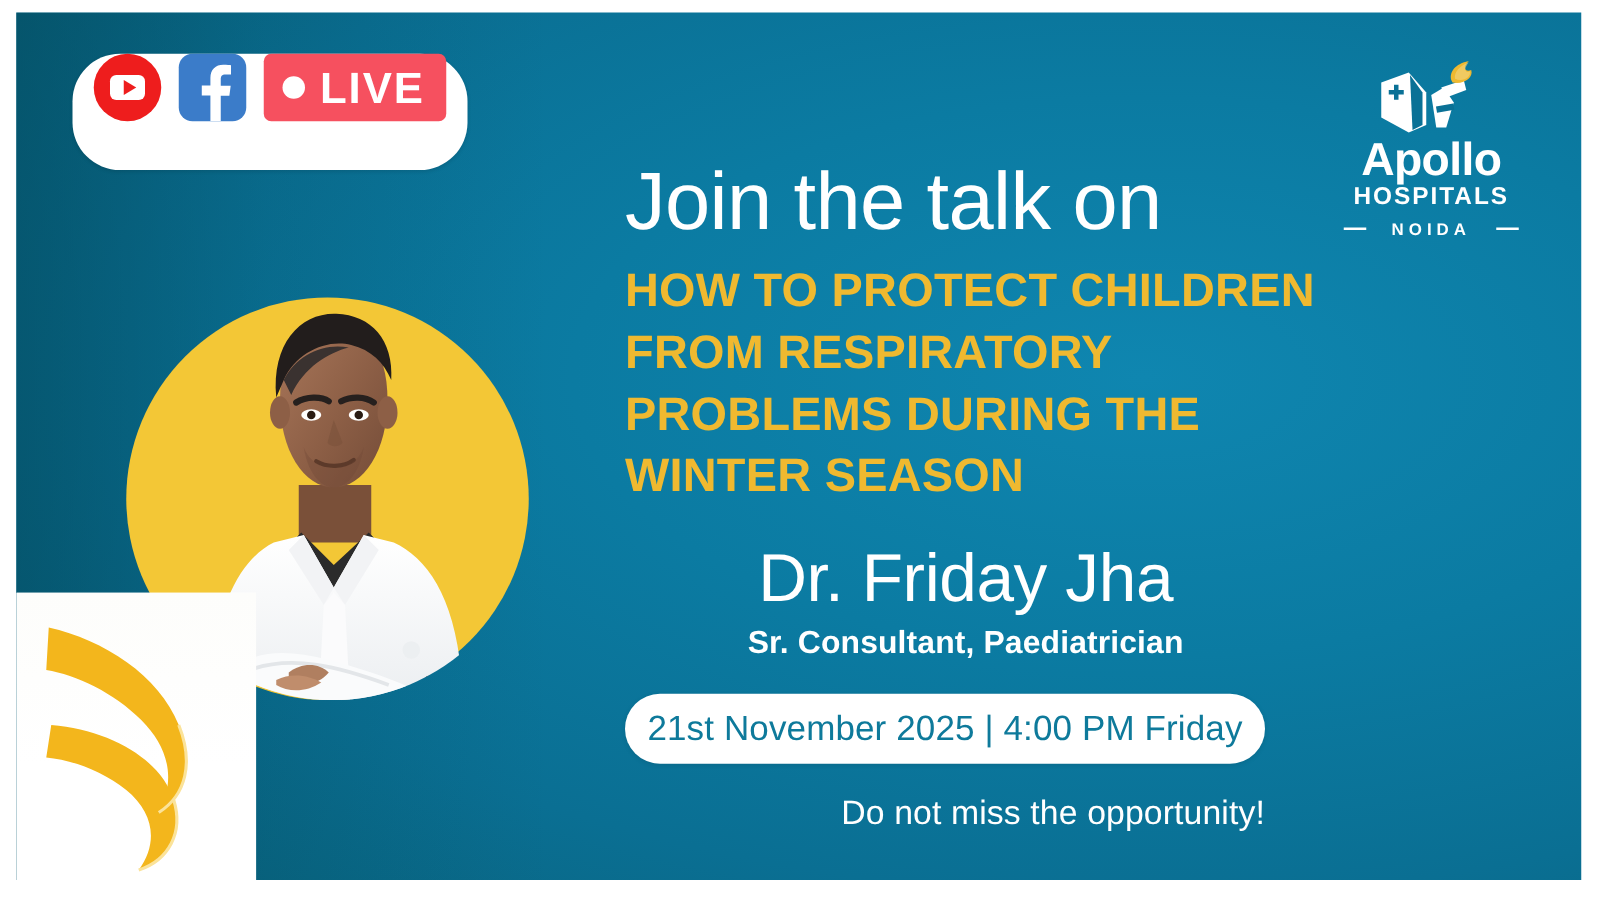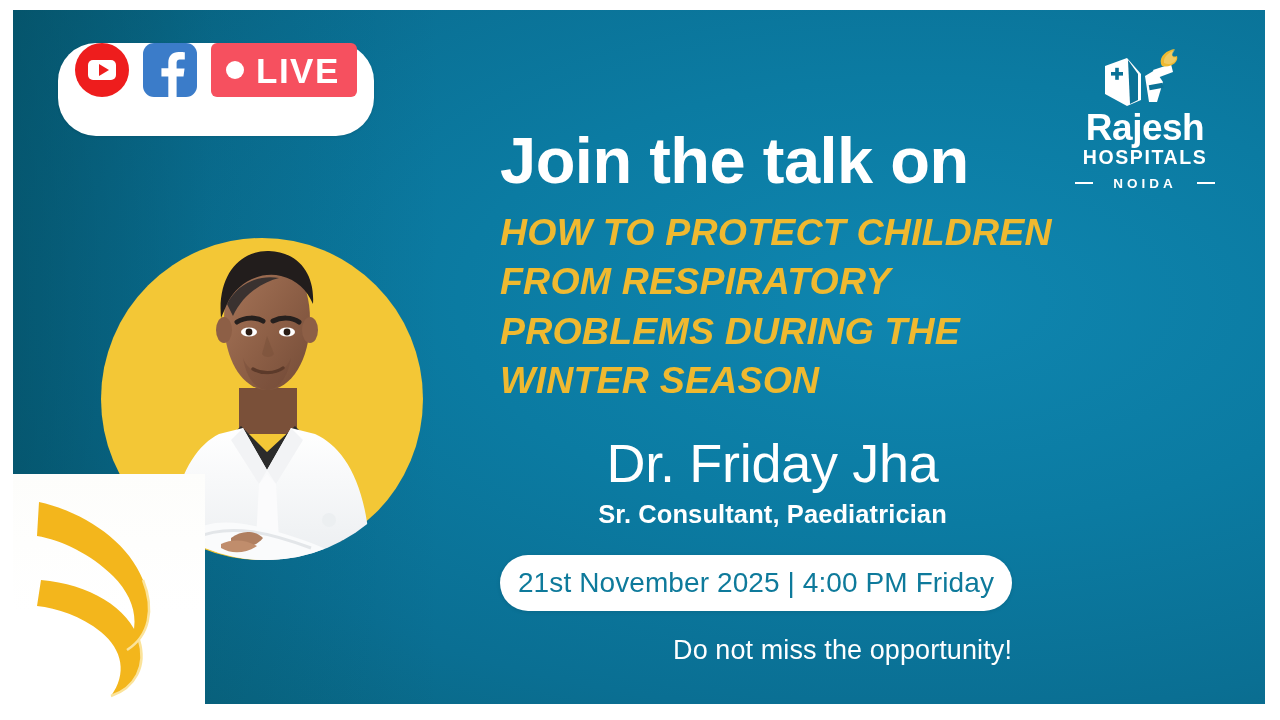--- a/index.html
+++ b/index.html
@@ -152,35 +152,35 @@
 
   
   #content{
     position:absolute;
     left:487px; top:118px;
     width:640px;
   }
   #join-line{
     color:#ffffff;
     font-size:65px;
-    font-weight:700;
+    font-weight:400;
     letter-spacing:-.5px;
     line-height:1.02;
     white-space:nowrap;
   }
   #headline{
     color:#efb930;
     font-size:37.5px;
     font-weight:700;
     line-height:1.31;
     letter-spacing:.2px;
     margin-top:14px;
     text-transform:uppercase;
   }
-  #headline .hl{ display:block;font-style:italic; }
+  #headline .hl{ display:block; }
 
   #doctor-block{
     margin-top:30px;
     text-align:center;
     width:545px;
   }
   #doctor-name{
     color:#ffffff;
     font-size:54px;
     font-weight:400;
@@ -258,21 +258,21 @@
 
           <path d="M48 28 L58 22 L66 34 L60 54 L52 54 Z" fill="#ffffff"></path>
           <rect x="52" y="36" width="14" height="5" fill="#0a7196" transform="rotate(-10 59 38)"></rect>
 
           <path d="M56 22 L74 16 L76 24 L60 30 Z" fill="#ffffff"></path>
 
           <path d="M64 16 C62 8, 70 2, 78 1 C72 7, 76 10, 80 8 C82 14, 74 20, 65 18 Z" fill="#efb930"></path>
           <path d="M67 15 C66 9, 72 4, 78 2 C73 8, 76 11, 79 9 C80 14, 73 18, 67 15 Z" fill="#f3d98a" opacity=".55"></path>
         </svg>
       </div>
-      <div class="word">Rajesh</div>
+      <div class="word">Apollo</div>
       <div class="sub">HOSPITALS</div>
       <div class="city-row">
         <span class="rule"></span>
         <span class="city">NOIDA</span>
         <span class="rule"></span>
       </div>
     </div>
 
     <div id="portrait">
       <div class="disc"></div>

